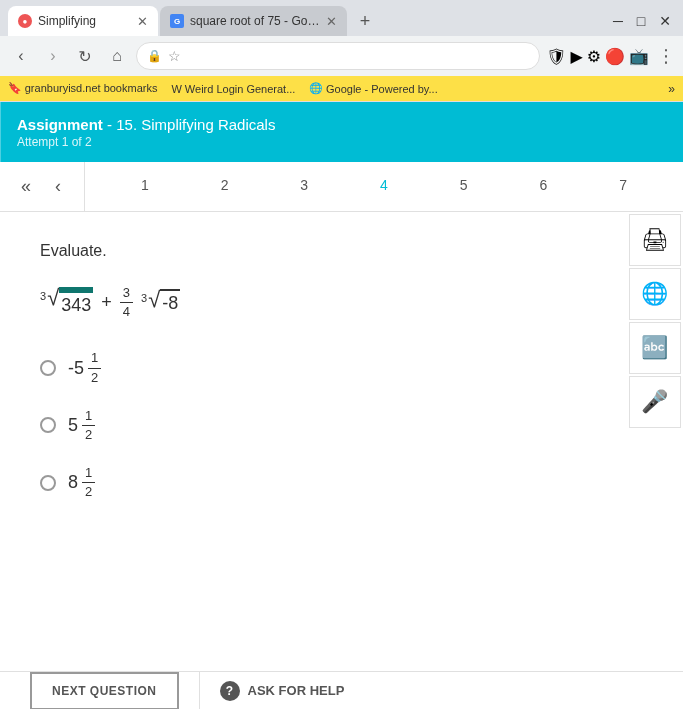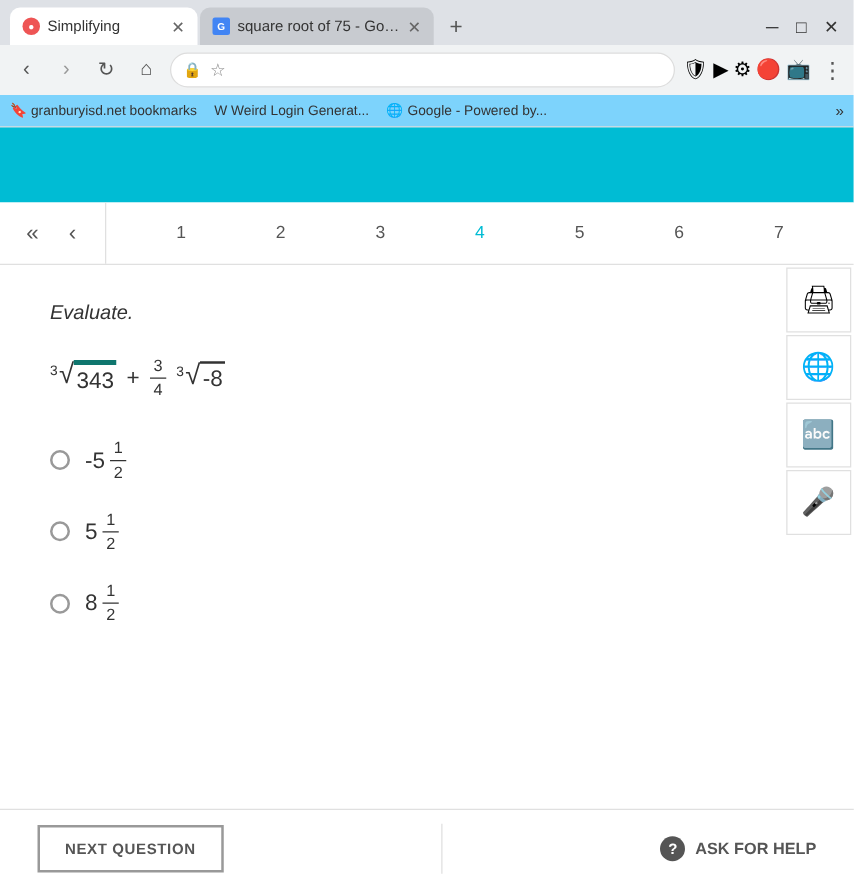--- a/index.html
+++ b/index.html
@@ -41,57 +41,64 @@
     <div style="display:flex;gap:4px;align-items:center;">
       <span style="font-size:16px;cursor:pointer;">🛡</span>
       <span style="font-size:16px;cursor:pointer;">▶</span>
       <span style="font-size:16px;cursor:pointer;">⚙</span>
       <span style="font-size:16px;cursor:pointer;">🔴</span>
       <span style="font-size:16px;cursor:pointer;">📺</span>
       <span style="font-size:18px;color:#555;cursor:pointer;margin-left:4px;">⋮</span>
     </div>
   </div>
 
-  <div style="display:flex;align-items:center;padding:2px 8px;height:26px;background:#7dd3fc;border-bottom:1px solid #ddd;font-size:11px;color:#333;gap:14px;">
+  <div style="display:flex;align-items:center;padding:2px 8px;height:26px;background:#fde047;border-bottom:1px solid #ddd;font-size:11px;color:#333;gap:14px;">
     <span style="cursor:pointer;white-space:nowrap;display:flex;align-items:center;gap:3px;">🔖 granburyisd.net bookmarks</span>
     <span style="cursor:pointer;white-space:nowrap;display:flex;align-items:center;gap:3px;">W <span>Weird Login Generat...</span></span>
     <span style="cursor:pointer;white-space:nowrap;display:flex;align-items:center;gap:3px;">🌐 <span>Google - Powered by...</span></span>
     <span style="margin-left:auto;cursor:pointer;font-size:12px;">»</span>
   </div>
 </div>
 
 <div style="display:flex;align-items:stretch;background:#00bcd4;height:60px;">
+  <div style="flex:1;display:flex;flex-direction:column;justify-content:center;padding:0 16px;border-left:1px solid rgba(255,255,255,0.3);">
+    <div style="color:#fff;font-size:15px;">
+      <strong>Assignment</strong>
+      <span style="font-weight:normal;">- 15. Simplifying Radicals</span>
+    </div>
+    <div style="color:rgba(255,255,255,0.85);font-size:12px;margin-top:2px;">Attempt 1 of 2</div>
+  </div>
 </div>
 
 <div style="display:flex;align-items:center;height:50px;border-bottom:1px solid #e0e0e0;background:#fff;">
   <div style="display:flex;align-items:center;padding:0 12px;border-right:1px solid #e0e0e0;gap:4px;height:100%;">
     <button style="width:28px;height:28px;border:none;background:transparent;font-size:18px;color:#555;cursor:pointer;">«</button>
     <button style="width:28px;height:28px;border:none;background:transparent;font-size:18px;color:#555;cursor:pointer;">‹</button>
   </div>
   <div style="display:flex;flex:1;align-items:center;justify-content:space-around;padding:0 20px;position:relative;padding-bottom:4px;">
     <div style="width:36px;height:36px;display:flex;align-items:center;justify-content:center;font-size:14px;color:#555;cursor:pointer;">1</div>
     <div style="width:36px;height:36px;display:flex;align-items:center;justify-content:center;font-size:14px;color:#555;cursor:pointer;">2</div>
     <div style="width:36px;height:36px;display:flex;align-items:center;justify-content:center;font-size:14px;color:#555;cursor:pointer;">3</div>
     <div style="width:36px;height:36px;display:flex;align-items:center;justify-content:center;font-size:14px;color:#00bcd4;cursor:pointer;position:relative;">4</div>
     <div style="width:36px;height:36px;display:flex;align-items:center;justify-content:center;font-size:14px;color:#555;cursor:pointer;">5</div>
     <div style="width:36px;height:36px;display:flex;align-items:center;justify-content:center;font-size:14px;color:#555;cursor:pointer;">6</div>
     <div style="width:36px;height:36px;display:flex;align-items:center;justify-content:center;font-size:14px;color:#555;cursor:pointer;">7</div>
   </div>
 </div>
 
 <div style="position:relative;padding:30px 40px;background:#fff;min-height:370px;">
 
-  <div style="font-size:16px;color:#333;margin-bottom:24px;font-style:italic;">Evaluate.</div>
+  <div style="font-size:16px;color:#333;margin-bottom:24px;">Evaluate.</div>
 
   <div style="font-size:18px;color:#333;margin-bottom:28px;display:flex;align-items:center;gap:8px;flex-wrap:wrap;">
 
     <span style="display:inline-flex;align-items:flex-start;position:relative;">
       <sup style="font-size:11px;margin-right:1px;margin-top:3px;">3</sup>
       <span style="font-size:22px;line-height:1;">√</span>
-      <span style="border-top:4px solid #0f766e;padding:0 2px;font-size:18px;line-height:1.4;">343</span>
+      <span style="border-top:6px solid #0f766e;padding:0 2px;font-size:18px;line-height:1.4;">343</span>
     </span>
     <span style="font-size:18px;">+</span>
 
     <span style="display:inline-flex;flex-direction:column;align-items:center;vertical-align:middle;line-height:1.2;">
       <span style="font-size:13px;border-bottom:1px solid #333;padding:0 3px;line-height:1.4;">3</span>
       <span style="font-size:13px;padding:0 3px;line-height:1.4;">4</span>
     </span>
 
     <span style="display:inline-flex;align-items:flex-start;position:relative;">
       <sup style="font-size:11px;margin-right:1px;margin-top:3px;">3</sup>
@@ -139,21 +146,21 @@
 
   <div style="position:absolute;right:0;top:0;display:flex;flex-direction:column;gap:2px;padding:2px;">
     <button style="width:52px;height:52px;background:#fff;border:1px solid #e0e0e0;display:flex;align-items:center;justify-content:center;cursor:pointer;font-size:22px;">🖨</button>
     <button style="width:52px;height:52px;background:#fff;border:1px solid #e0e0e0;display:flex;align-items:center;justify-content:center;cursor:pointer;font-size:22px;">🌐</button>
     <button style="width:52px;height:52px;background:#fff;border:1px solid #e0e0e0;display:flex;align-items:center;justify-content:center;cursor:pointer;font-size:22px;">🔤</button>
     <button style="width:52px;height:52px;background:#fff;border:1px solid #e0e0e0;display:flex;align-items:center;justify-content:center;cursor:pointer;font-size:22px;">🎤</button>
   </div>
 
 </div>
 
-<div style="display:flex;align-items:center;height:62px;border-top:1px solid #e0e0e0;background:#fff;padding:18px 30px;position:absolute;bottom:0;left:0;right:0;justify-content:space-between;">
+<div style="display:flex;align-items:center;height:38px;border-top:1px solid #e0e0e0;background:#fff;padding:18px 30px;position:absolute;bottom:0;left:0;right:0;">
   <button style="background:#fff;border:2px solid #999;color:#555;font-size:12px;font-weight:bold;padding:10px 20px;cursor:pointer;letter-spacing:0.5px;">
     <span>NEXT QUESTION</span>
   </button>
   <div style="width:1px;height:40px;background:#e0e0e0;margin:0 20px;"></div>
   <div style="display:flex;align-items:center;gap:8px;font-size:13px;font-weight:bold;color:#555;cursor:pointer;">
     <div style="width:20px;height:20px;background:#555;border-radius:50%;color:#fff;display:flex;align-items:center;justify-content:center;font-size:12px;font-weight:bold;">
       <span>?</span>
     </div>
     <span>ASK FOR HELP</span>
   </div>

